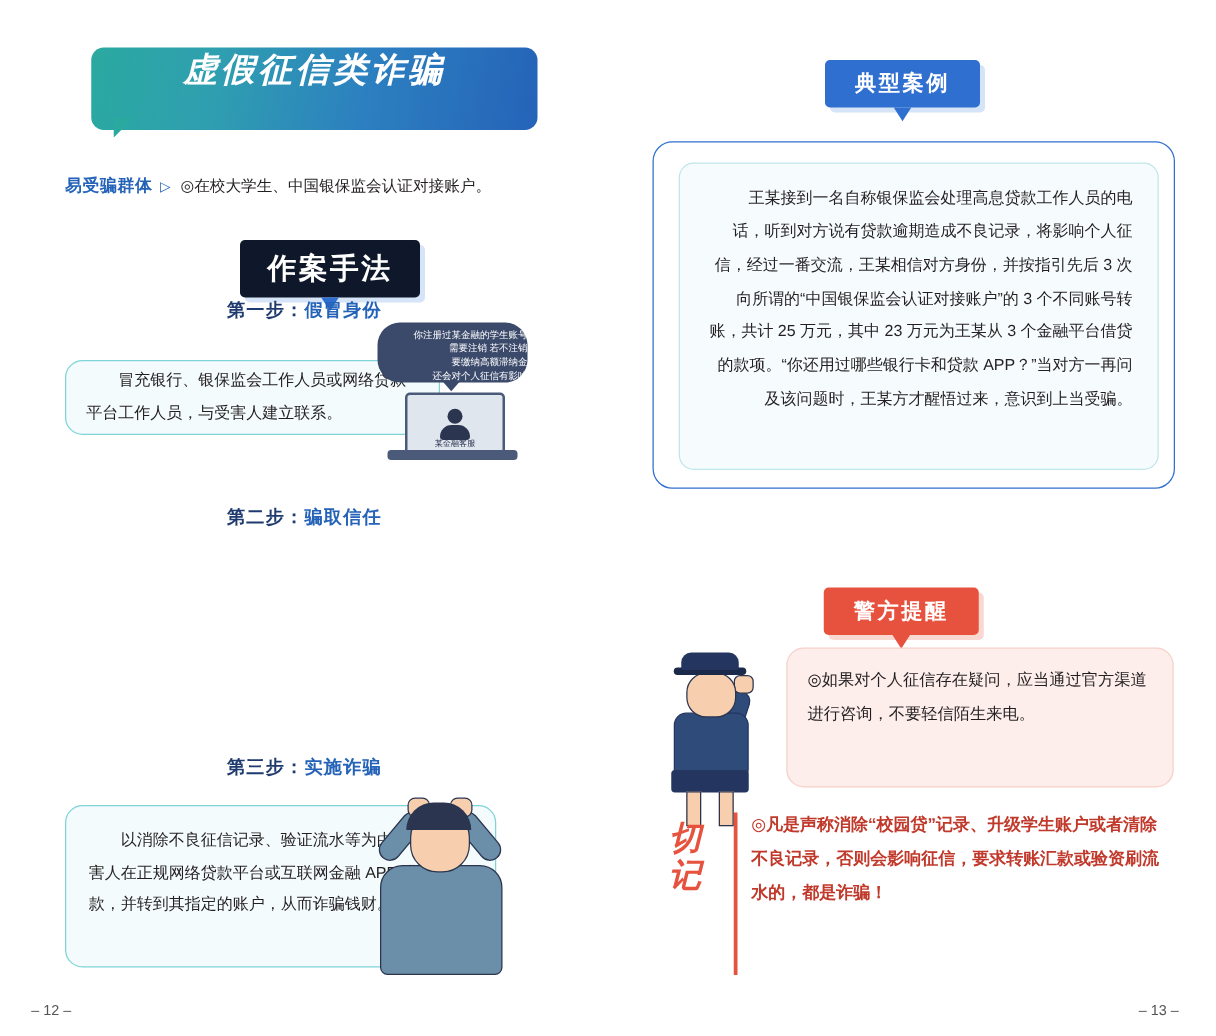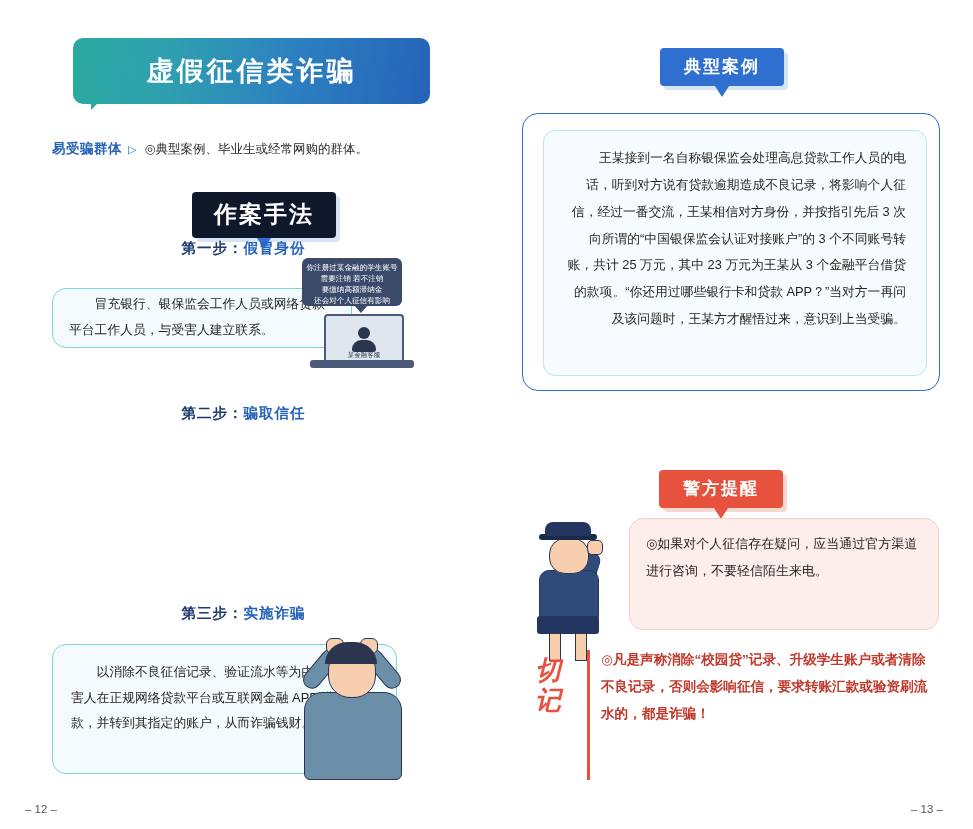--- a/index.html
+++ b/index.html
@@ -15,21 +15,21 @@
 
   
   .left{position:absolute;left:0;top:0;width:487px;height:829px;}
   .right{position:absolute;left:487px;top:0;width:486px;height:829px;}
 
   
   .title-bubble{
     position:absolute;left:73px;top:38px;width:357px;height:66px;
     background:linear-gradient(100deg,#2aa9a0 0%,#2f9fb0 28%,#2c7fc0 62%,#2563b8 100%);
     border-radius:10px;
-    display:flex;align-items:center;justify-content:center;
+    display:flex;justify-content:center;font-style:italic;
   }
   .title-bubble .tail{
     position:absolute;left:18px;top:56px;width:0;height:0;
     border-left:16px solid #2aa9a0;
     border-bottom:16px solid transparent;
   }
   .title-text{
     color:#fff;font-size:27px;font-weight:bold;letter-spacing:3px;
     font-family:"Liberation Serif","DejaVu Serif",serif;
   }
@@ -71,22 +71,22 @@
     box-sizing:border-box;
   }
   #card1{left:52px;top:288px;width:300px;height:60px;padding:2px 16px;}
   #card2{left:60px;top:434px;width:340px;height:150px;padding:14px 16px 14px 120px;}
   #card3{left:52px;top:644px;width:345px;height:130px;padding:14px 18px 14px 18px;}
   .indent{text-indent:2em;display:block;}
 
   
   .hacker{position:absolute;left:302px;top:258px;width:120px;height:120px;}
   .hacker .bubble{
-    position:absolute;left:0;top:0;width:100px;height:48px;background:#3b4a6b;border-radius:6px;
-    color:#fff;font-size:7.6px;line-height:1.45;text-align:center;padding-top:4px;box-sizing:border-box;
+    position:absolute;left:0;top:0;width:120px;height:48px;background:#3b4a6b;border-radius:18px;
+    color:#fff;font-size:7.6px;line-height:1.45;text-align:right;padding-top:4px;box-sizing:border-box;
   }
   .hacker .bubble .tailb{
     position:absolute;left:52px;bottom:-7px;width:0;height:0;
     border-left:7px solid transparent;border-right:7px solid transparent;border-top:8px solid #3b4a6b;
   }
   .hacker .screen{
     position:absolute;left:22px;top:56px;width:76px;height:46px;background:#dfe6ee;border:2px solid #4a5a78;border-radius:4px;
     display:flex;flex-direction:column;align-items:center;justify-content:center;
   }
   .hacker .head{width:12px;height:12px;border-radius:50%;background:#2b3550;margin-bottom:1px;}
@@ -194,21 +194,21 @@
   <div class="left">
 
     <div class="title-bubble">
       <span class="title-text">虚假征信类诈骗</span>
       <span class="tail"></span>
     </div>
 
     <div class="victim-row">
       <span class="victim-label">易受骗群体</span>
       <span class="victim-tri">▷</span>
-      <span class="victim-text">◎典型案例、毕业生或经常网购的群体。</span>
+      <span class="victim-text">◎在校大学生、中国银保监会认证对接账户。</span>
     </div>
 
     <div class="tag" id="tag-method">
       <span>作案手法</span>
       <span class="tail"></span>
     </div>
 
     <div class="step" id="step1">
       <span class="num">第一步：</span><span>假冒身份</span>
     </div>

